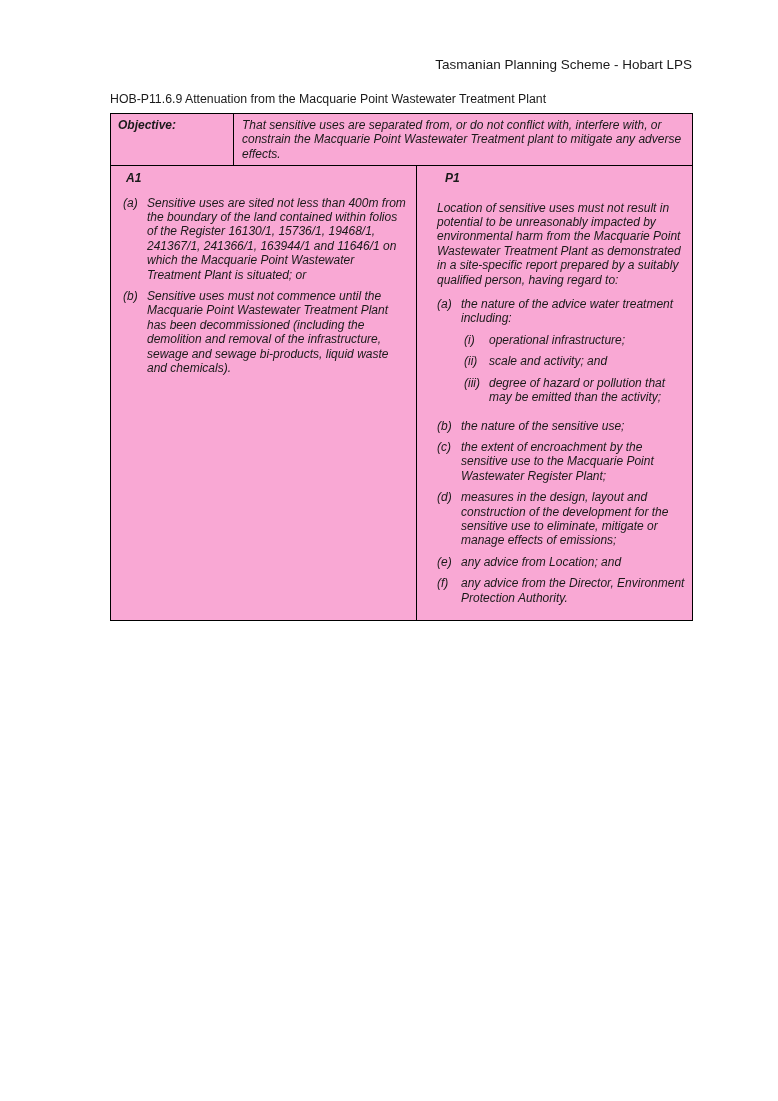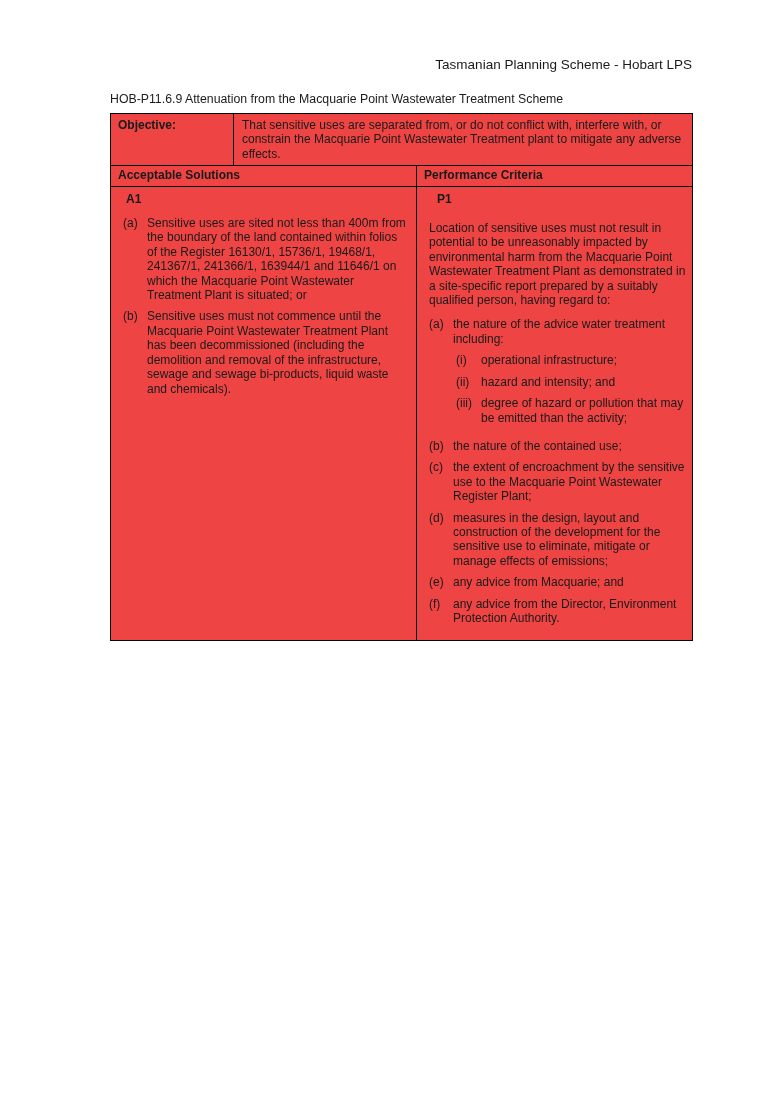--- a/index.html
+++ b/index.html
@@ -38,39 +38,40 @@
     left: 110px;
     width: 582px;
     border-collapse: collapse;
     table-layout: fixed;
   }
   table.standards td {
     border: 1px solid #000000;
     vertical-align: top;
     font-size: 12px;
     line-height: 14.4px;
-    background: #ef4444;
+    background: #f9a8d4;
+    font-style: italic;
   }
   td.obj-label-cell {
     font-weight: bold;
     padding: 4px 6px 4px 7px;
   }
   td.obj-text-cell {
     padding: 4px 6px 4px 8px;
   }
   td.col-header {
     font-weight: bold;
     padding: 2px 6px 3px 7px;
   }
   td.body-cell {
     height: 437px;
     padding: 3px 6px 8px 7px;
   }
   td.pc-cell {
-    padding-left: 12px;
+    padding-left: 20px;
   }
   .cell-head {
     font-weight: bold;
     margin: 2px 0 10px 8px;
   }
   .pc-cell .cell-head {
     margin-bottom: 15px;
   }
   .intro {
     margin: 0 0 10px 0;
@@ -104,38 +105,34 @@
     white-space: nowrap;
   }
 </style>
 </head>
 <body>
 
 <div class="page">
 
   <div class="running-header">Tasmanian Planning Scheme - Hobart LPS</div>
 
-  <div class="section-title">HOB-P11.6.9 Attenuation from the Macquarie Point Wastewater Treatment Scheme</div>
+  <div class="section-title">HOB-P11.6.9 Attenuation from the Macquarie Point Wastewater Treatment Plant</div>
 
   <table class="standards">
     <colgroup>
       <col style="width:123px">
       <col style="width:183px">
       <col style="width:276px">
     </colgroup>
     <tbody>
       <tr>
         <td class="obj-label-cell">Objective:</td>
         <td class="obj-text-cell" colspan="2">That sensitive uses are separated from, or do not conflict with, interfere with, or constrain the Macquarie Point Wastewater Treatment plant to mitigate any adverse effects.</td>
       </tr>
       <tr>
-        <td class="col-header" colspan="2">Acceptable Solutions</td>
-        <td class="col-header">Performance Criteria</td>
-      </tr>
-      <tr>
         <td class="body-cell as-cell" colspan="2">
           <div class="cell-head">A1</div>
           <div class="list">
               <div class="li">
                 <span class="li-label">(a)</span>
                 <div class="li-body">
                   <div>Sensitive uses are sited not less than 400m from the boundary of the land contained within folios of the Register 16130/1, 15736/1, 19468/1, 241367/1, 241366/1, 163944/1 and 11646/1 on which the Macquarie Point Wastewater Treatment Plant is situated; or</div>
                 </div>
               </div>
               <div class="li">
@@ -157,54 +154,54 @@
                   <div class="sublist">
                     <div class="li">
                       <span class="li-label">(i)</span>
                       <div class="li-body">
                         <div>operational infrastructure;</div>
                       </div>
                     </div>
                     <div class="li">
                       <span class="li-label">(ii)</span>
                       <div class="li-body">
-                        <div>hazard and intensity; and</div>
+                        <div>scale and activity; and</div>
                       </div>
                     </div>
                     <div class="li">
                       <span class="li-label">(iii)</span>
                       <div class="li-body">
                         <div>degree of hazard or pollution that may be emitted than the activity;</div>
                       </div>
                     </div>
                   </div>
                 </div>
               </div>
               <div class="li">
                 <span class="li-label">(b)</span>
                 <div class="li-body">
-                  <div>the nature of the contained use;</div>
+                  <div>the nature of the sensitive use;</div>
                 </div>
               </div>
               <div class="li">
                 <span class="li-label">(c)</span>
                 <div class="li-body">
                   <div>the extent of encroachment by the sensitive use to the Macquarie Point Wastewater Register Plant;</div>
                 </div>
               </div>
               <div class="li">
                 <span class="li-label">(d)</span>
                 <div class="li-body">
                   <div>measures in the design, layout and construction of the development for the sensitive use to eliminate, mitigate or manage effects of emissions;</div>
                 </div>
               </div>
               <div class="li">
                 <span class="li-label">(e)</span>
                 <div class="li-body">
-                  <div>any advice from Macquarie; and</div>
+                  <div>any advice from Location; and</div>
                 </div>
               </div>
               <div class="li">
                 <span class="li-label">(f)</span>
                 <div class="li-body">
                   <div>any advice from the Director, Environment Protection Authority.</div>
                 </div>
               </div>
             </div>
         </td>

